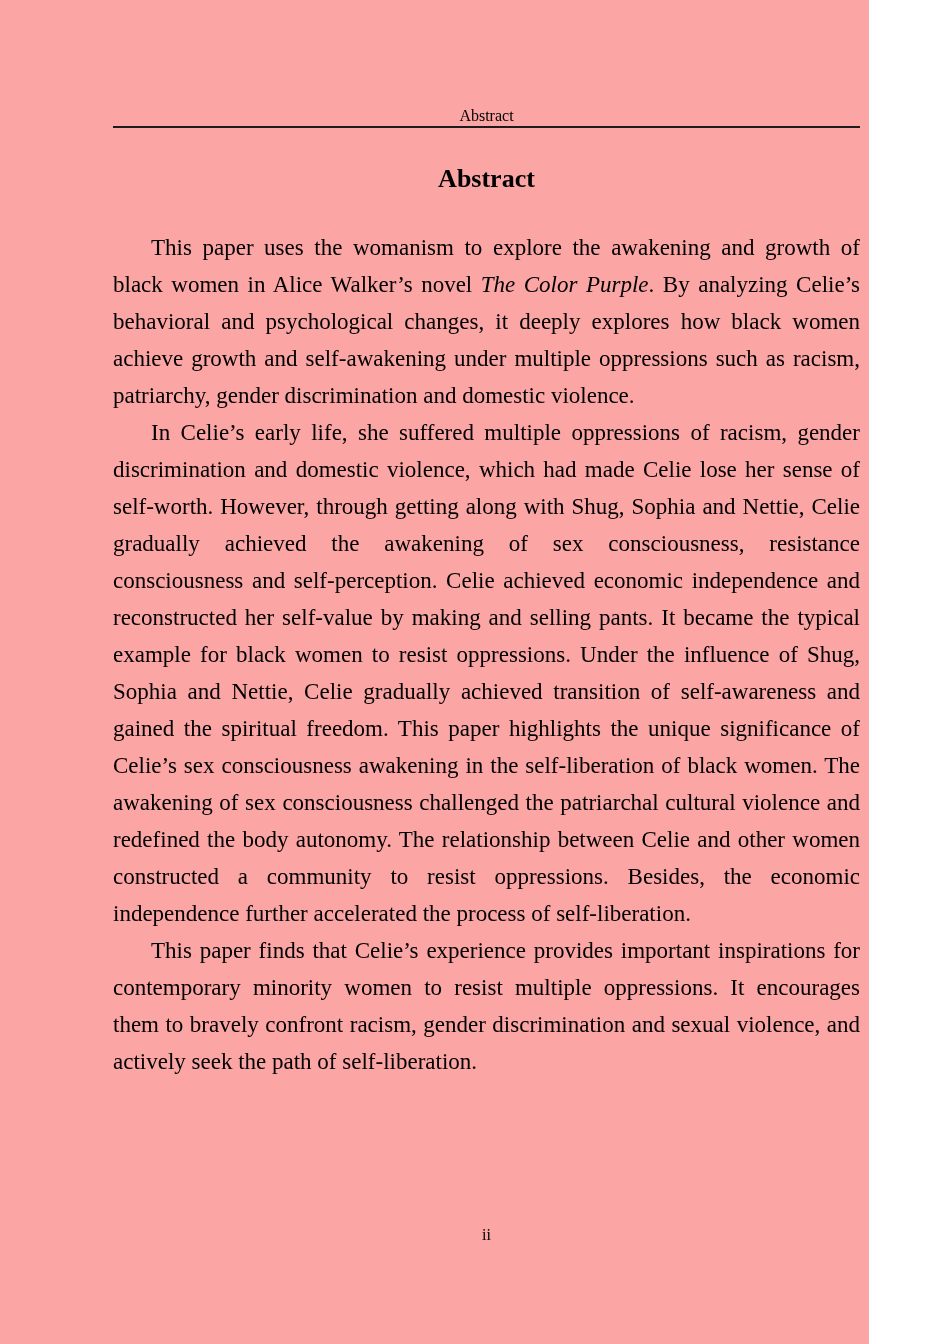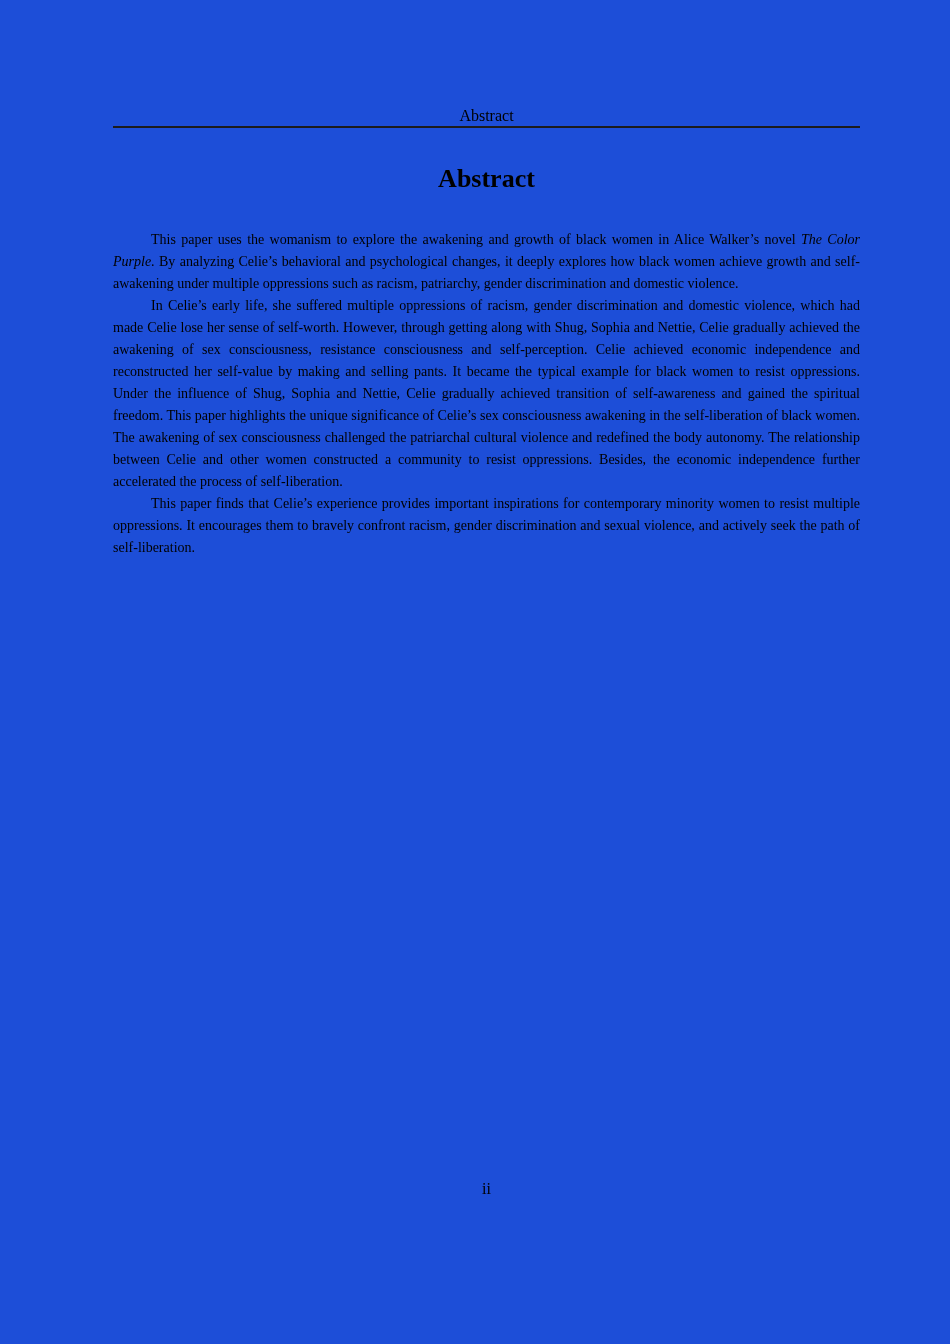--- a/index.html
+++ b/index.html
@@ -2,23 +2,23 @@
 <html><head>
 <meta charset="utf-8">
 <style>
   html, body {
     margin: 0;
     padding: 0;
     background: #ffffff;
   }
   .page {
     position: relative;
-    width: 950px;
+    width: 869px;
     height: 1344px;
-    background: #1d4ed8;
+    background: #fca5a5;
     color: #000000;
     font-family: "Liberation Serif", serif;
     overflow: hidden;
   }
   .running-header {
     position: absolute;
     top: 107px;
     left: 113px;
     width: 747px;
     text-align: center;
@@ -38,40 +38,40 @@
     line-height: 36px;
   }
   .body-text {
     position: absolute;
     top: 229px;
     left: 113px;
     width: 747px;
   }
   .body-text p {
     margin: 0;
-    font-size: 14px;
-    line-height: 22px;
+    font-size: 23px;
+    line-height: 37px;
     text-align: justify;
     text-indent: 38px;
   }
   .body-text p.keywords-line {
     text-indent: 0;
     text-align: left;
     white-space: nowrap;
     margin-top: 31.9px;
   }
   .keywords-label {
     font-weight: bold;
   }
   .book-title-italic {
     font-style: italic;
   }
   .page-number {
     position: absolute;
-    top: 1180px;
+    top: 1226px;
     left: 113px;
     width: 747px;
     text-align: center;
     font-size: 16px;
     line-height: 18px;
   }
 </style>
 </head>
 <body>
 

